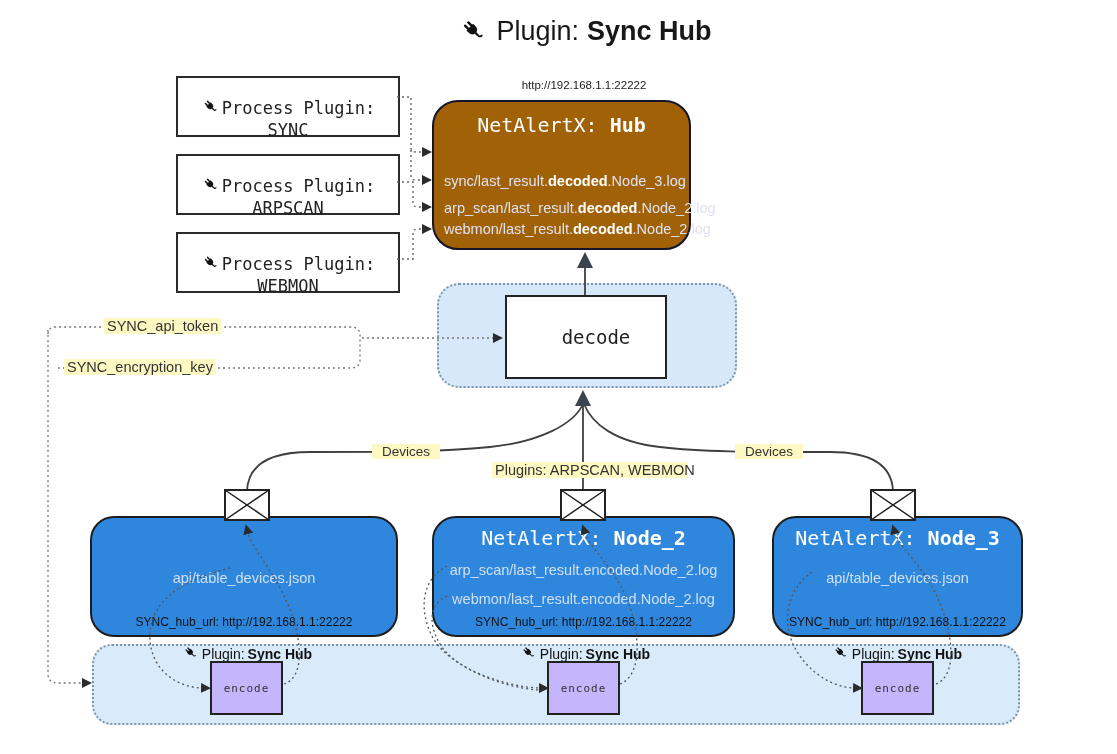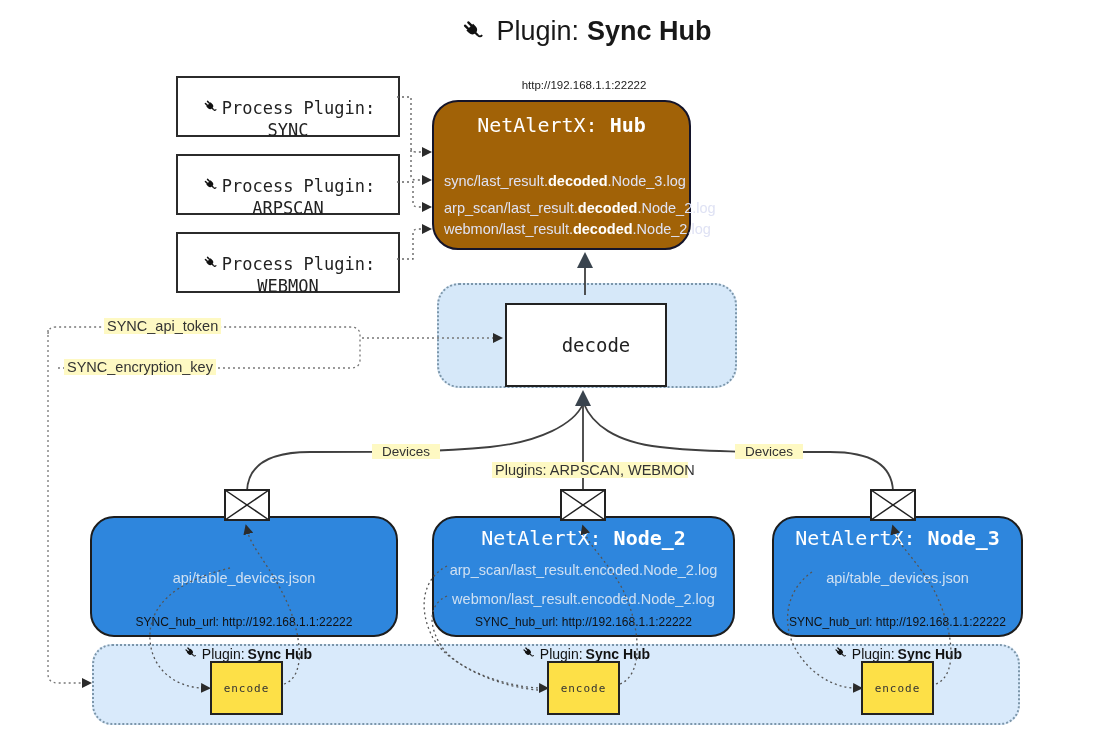--- a/index.html
+++ b/index.html
@@ -28,21 +28,21 @@
        border-radius:26px;box-sizing:border-box;}
   .hub-title{position:absolute;left:0;top:11px;width:100%;text-align:center;
              font-family:"DejaVu Sans Mono",monospace;font-size:20px;color:#fff;}
   .hub-title b{font-weight:700;}
   .hubline{position:absolute;left:10px;white-space:nowrap;font-size:14.5px;color:#dfe2f4;}
   .hubline b{color:#fff;}
 
   
   .dcont{left:437px;top:283px;width:300px;height:105px;background:#d6e8f9;
          border:2px dotted #7c96aa;border-radius:22px;box-sizing:border-box;}
-  .dbox{left:505px;top:303px;width:162px;height:84px;background:#fff;border:2px solid #222;
+  .dbox{left:505px;top:295px;width:162px;height:84px;background:#fff;border:2px solid #222;
         box-sizing:border-box;display:flex;align-items:center;justify-content:center;
         font-family:"DejaVu Sans Mono",monospace;font-size:19px;color:#222;padding-left:20px;}
 
   
   .linelabel{background:#fef9c3;padding:0 3px;font-size:13.5px;color:#333;white-space:nowrap;}
   .lbl-api{left:104px;top:318px;font-size:14.5px;}
   .lbl-key{left:64px;top:359px;font-size:14.5px;}
   .lbl-dev-l{left:372px;top:444px;width:62px;text-align:center;}
   .lbl-dev-r{left:735px;top:444px;width:62px;text-align:center;}
   .lbl-plugins{left:492px;top:462px;width:190px;text-align:center;font-size:14.5px;}
@@ -56,21 +56,21 @@
   .nfile{position:absolute;left:0;width:100%;text-align:center;font-size:14.5px;color:#cfe0f2;
          white-space:nowrap;}
   .nurl{position:absolute;left:0;bottom:6px;width:100%;text-align:center;font-size:12px;color:#111;}
 
   
   .bcont{left:92px;top:644px;width:928px;height:81px;background:#d9eafb;
          border:2px dotted #7c96aa;border-radius:20px;box-sizing:border-box;}
   .elabel{top:645px;width:170px;display:flex;align-items:center;justify-content:center;gap:3px;
           font-size:14px;color:#111;white-space:nowrap;}
   .elabel .t-name{font-weight:700;}
-  .ebox{top:661px;width:73px;height:54px;background:#fde047;border:2px solid #222;box-sizing:border-box;
+  .ebox{top:661px;width:73px;height:54px;background:#c4b5fd;border:2px solid #222;box-sizing:border-box;
         display:flex;align-items:center;justify-content:center;
         font-family:"DejaVu Sans Mono",monospace;font-size:11px;letter-spacing:1px;color:#333;}
 
   .envelope{position:absolute;top:489px;}
 </style>
 </head>
 <body>
 
 <svg width="0" height="0" style="position:absolute">
   <defs>

